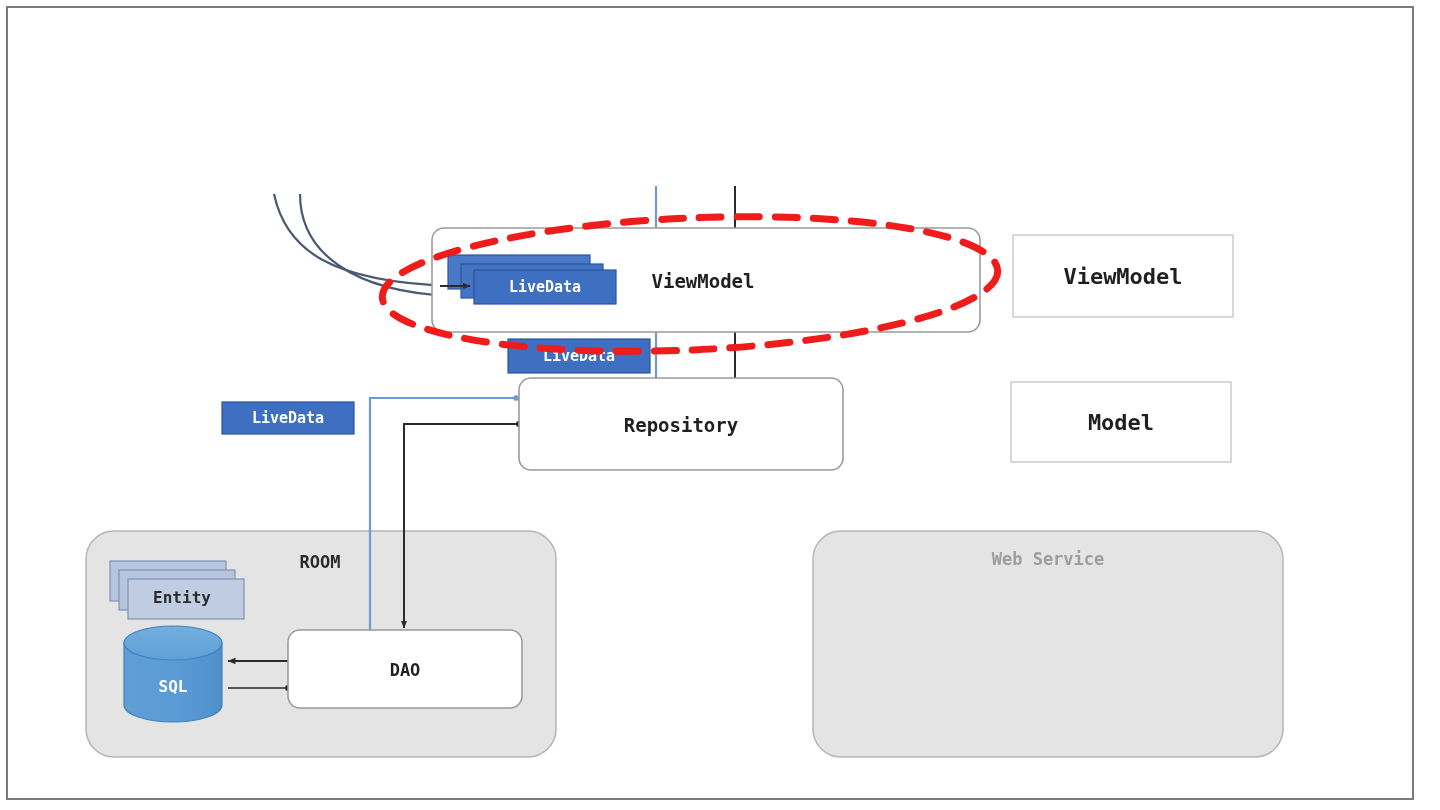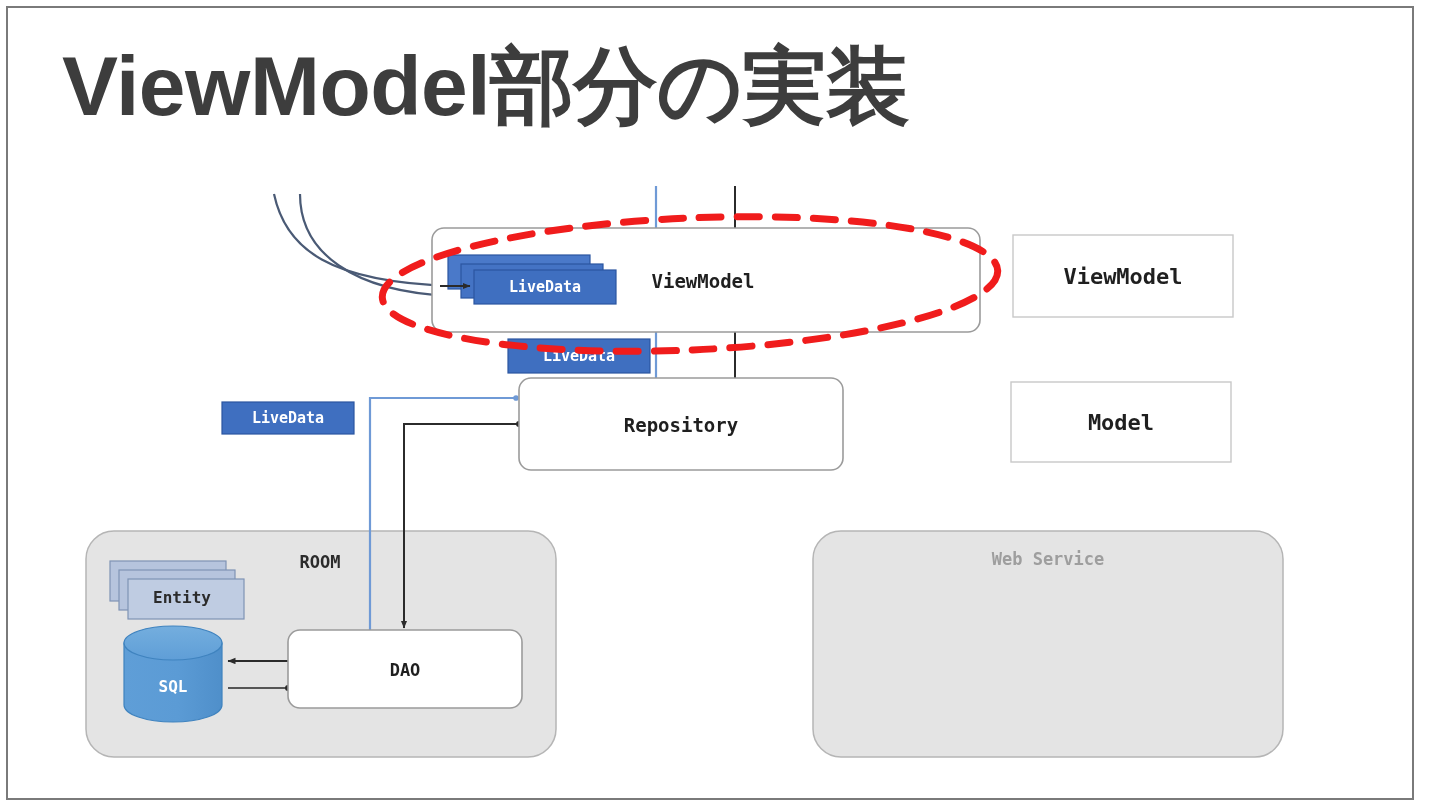--- a/index.html
+++ b/index.html
@@ -59,21 +59,20 @@
     font-weight: 700;
   }
 </style>
 </head>
 <body>
 
 <div id="slide">
 
   <div id="slide-frame"></div>
 
-  <div id="title">ViewModel部分の実装</div>
 
   <svg id="diagram" viewBox="0 0 1440 810" xmlns="http://www.w3.org/2000/svg">
 
     <defs>
       <marker id="arrow-black" markerWidth="9" markerHeight="9" refX="7.5" refY="3.2" orient="auto" markerUnits="userSpaceOnUse">
         <path d="M0,0 L8,3.2 L0,6.4 z" fill="#2b2b2b"></path>
       </marker>
       <marker id="arrow-blue" markerWidth="8" markerHeight="8" refX="6.5" refY="2.8" orient="auto" markerUnits="userSpaceOnUse">
         <path d="M0,0 L7,2.8 L0,5.6 z" fill="#6f9ad6"></path>
       </marker>

